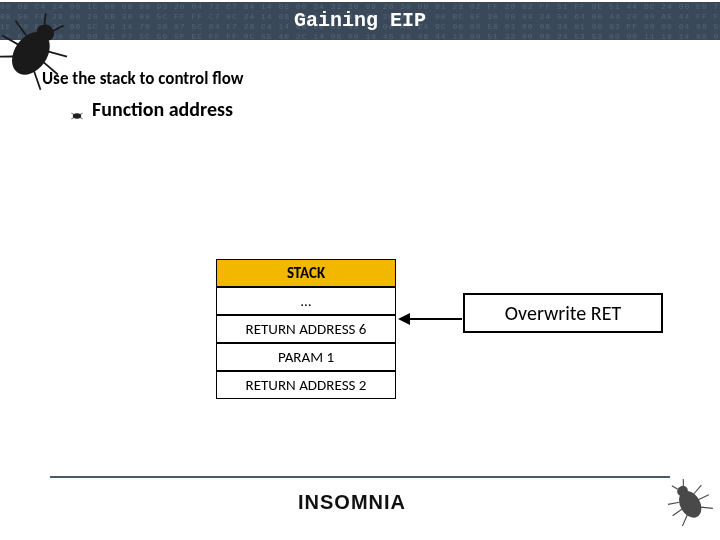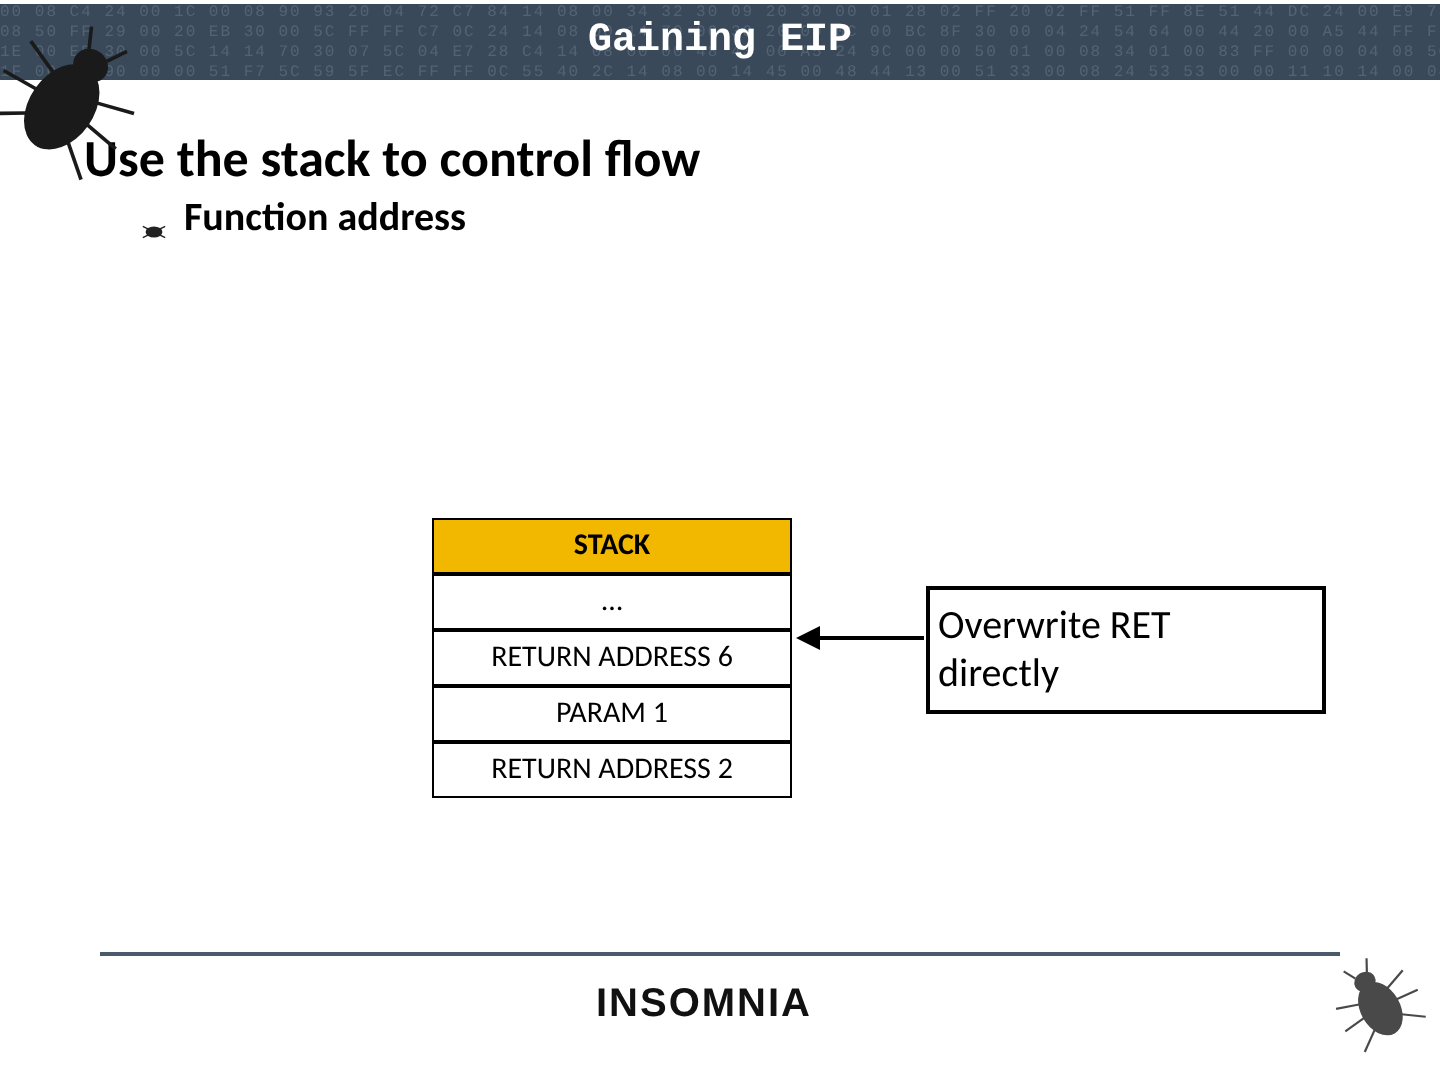--- a/index.html
+++ b/index.html
@@ -18,37 +18,37 @@
   }
   .title-text {
     position: relative; z-index: 2; text-align: center; color: #fff;
     font-weight: 600; font-size: 20px; line-height: 38px;
     font-family: Liberation Mono, monospace;
   }
   .bug-large {
     position: absolute; top: 0px; left: -10px; width: 90px; height: 95px; z-index: 3;
   }
   .body-text { position: absolute; top: 65px; left: 42px; width: 640px; }
-  .body-main { font-size: 26px; font-weight: 700; color: #000; line-height: 28px; }
+  .body-main { font-size: 17px; font-weight: 700; color: #000; line-height: 28px; }
   .body-bullets { margin-top: 4px; padding-left: 28px; }
   .bullet-row { display: flex; align-items: flex-end; gap: 8px; margin: 3px 0; }
   .bullet-icon { width: 14px; height: 10px; }
   .bullet-text { font-size: 20px; font-weight: 700; color: #000; }
   .stack-table {
     position: absolute; top: 259px; left: 216px; width: 180px;
     font-family: Calibri, Arial, sans-serif; font-size: 15px;
   }
   .stack-cell {
     border: 1px solid #000; text-align: center; padding: 4px 2px;
     background: #fff; font-weight: 400;
   }
   .stack-header { background: #f2b800; font-weight: 700; }
   .callout {
     position: absolute; top: 293px; left: 463px; width: 200px;
-    border: 2px solid #000; background: #fff; 
+    border: 2px solid #000; background: #fff; text-align: center;
     font-size: 20px; padding: 6px 4px; line-height: 24px;
   }
   .arrow-svg { position: absolute; top: 310px; left: 396px; width: 68px; height: 18px; z-index: 1; }
   .footer-line {
     position: absolute; bottom: 62px; left: 50px; width: 620px; height: 0;
     border-top: 2px solid #4a5a6a;
   }
   .footer-logo {
     position: absolute; bottom: 26px; left: 0; width: 704px; text-align: center;
     font-weight: 900; letter-spacing: 1px; color: #111; font-size: 20px;
@@ -110,21 +110,20 @@
     <div class="stack-cell">RETURN ADDRESS 2</div>
   </div>
 
   <svg class="arrow-svg" viewBox="0 0 68 18">
     <line x1="66" y1="9" x2="14" y2="9" stroke="#000" stroke-width="2"></line>
     <polygon points="14,3 14,15 2,9" fill="#000"></polygon>
   </svg>
 
   <div class="callout">
     <div>Overwrite RET</div>
-    <div>directly</div>
   </div>
 
   <div class="footer-line"></div>
   <div class="footer-logo">INSOMNIA</div>
 
   <svg class="bug-small" viewBox="0 0 100 100">
     <g fill="#2a2a2a" opacity="0.85" transform="rotate(-30 50 50)">
       <ellipse cx="50" cy="58" rx="18" ry="26"></ellipse>
       <ellipse cx="50" cy="30" rx="10" ry="9"></ellipse>
       <path d="M44 23 L38 12" stroke="#2a2a2a" stroke-width="2" fill="none"></path>

